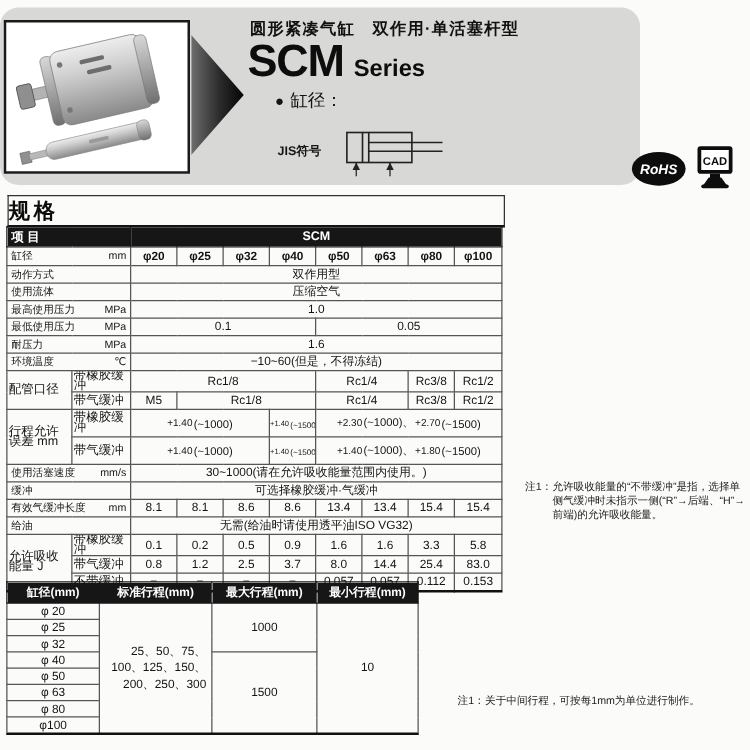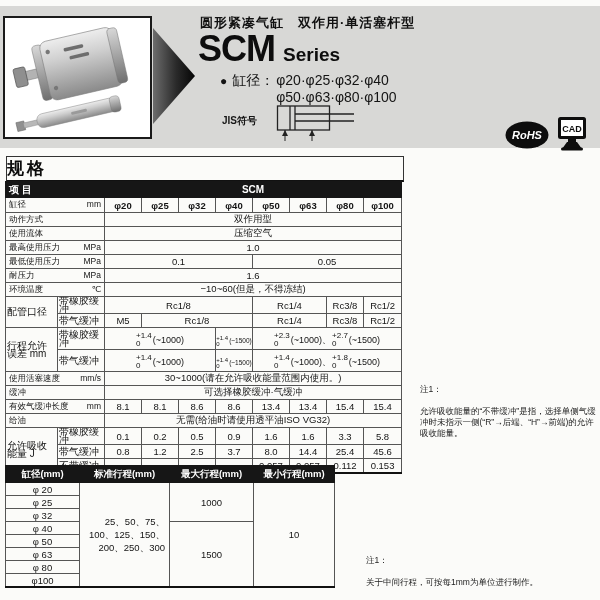--- a/index.html
+++ b/index.html
@@ -1,20 +1,20 @@
 <!DOCTYPE html>
 <html><head>
 <meta charset="utf-8">
 <style>
   html,body{margin:0;padding:0;}
   body{font-family:"Liberation Sans","DejaVu Sans",sans-serif;background:#e9e9e7;}
   .page{position:relative;width:600px;height:600px;background:#fbfbf9;overflow:hidden;}
 
   
-  .banner{position:absolute;left:0;top:6px;width:600px;height:142px;background:#d8d8d6;}
+  .banner{position:absolute;left:0;top:6px;width:512px;height:142px;background:#d8d8d6;border-radius:15px;}
   .photo-box{position:absolute;left:3px;top:10px;width:145px;height:119px;background:#fff;border:2px solid #1a1a1a;}
   .arrow{position:absolute;left:153px;top:22px;}
   .subtitle{position:absolute;left:200px;top:8px;font-size:13px;font-weight:bold;color:#111;letter-spacing:1px;}
   .series-row{position:absolute;left:198px;top:22px;display:flex;align-items:baseline;color:#0d0d0d;}
   .series-name{font-size:36px;font-weight:bold;letter-spacing:-1px;}
   .series-suffix{font-size:19px;font-weight:bold;margin-left:8px;}
   .bore-block{position:absolute;left:220px;top:66px;display:flex;font-size:14px;color:#141414;line-height:17px;}
   .bore-bullet{font-size:12px;margin-right:5px;margin-top:1px;}
   .bore-label{margin-right:2px;}
   .jis-label{position:absolute;left:222px;top:108px;font-size:10px;font-weight:bold;color:#161616;}
@@ -35,36 +35,36 @@
   .spec{position:absolute;left:5px;top:181px;width:396px;border:1px solid #333;border-bottom:2px solid #111;}
   .spec td{border:1px solid #555;text-align:center;vertical-align:middle;padding:0;height:13px;font-size:9.5px;}
   .spec td.lab{text-align:left;padding:0 3px;font-size:8.5px;}
   .spec td.lab .unit{float:right;}
   .spec td.grp,.spec td.sub{font-size:10px;text-align:left;padding:0 1px;white-space:normal;line-height:8px;}
   .spec tr.head td{background:#161616;color:#fff;font-weight:bold;font-size:10px;border-color:#161616;height:15px;}
   .spec tr.boldrow td.val{font-weight:bold;height:14px;}
   .spec tr.trow td{height:21px;}
   .spec td.val{letter-spacing:0;}
   .tolwrap{display:inline-flex;align-items:center;justify-content:center;gap:1px;}
-  .tg{display:inline-flex;flex-direction:column;font-size:8px;line-height:8px;text-align:left;}
+  .tg{display:inline-flex;font-size:8px;line-height:8px;text-align:left;}
   .tr2{font-size:9px;}
   .spec td.tiny .tg{font-size:6px;line-height:6px;}
   .spec td.tiny .tr2{font-size:6.5px;}
 
   
   .stroke{position:absolute;left:5px;top:465px;width:329px;border:1px solid #333;border-bottom:2px solid #111;}
   .stroke td,.stroke th{border:1px solid #555;padding:0;height:12px;font-size:9.5px;text-align:center;vertical-align:middle;}
   .stroke th{background:#161616;color:#fff;border-color:#161616;font-size:9.5px;height:16px;font-weight:bold;}
   .stroke td.std{text-align:right;padding:0 4px;white-space:normal;line-height:13px;font-size:9.5px;}
 
   
   .notes{position:absolute;font-size:8.5px;color:#1c1c1c;line-height:11px;}
   .notes.spec-notes{left:420px;top:384px;width:179px;}
   .notes.stroke-note{left:366px;top:555px;width:222px;}
-  .note{display:flex;margin-bottom:2px;flex-direction:column;}
+  .note{display:flex;margin-bottom:2px;}
   .nlab{flex:0 0 22px;}
   .ntext{flex:1;white-space:normal;}
 </style>
 </head>
 <body>
 
 <div class="page">
 
   <div class="banner">
 
@@ -116,24 +116,20 @@
     <div class="subtitle">圆形紧凑气缸　双作用·单活塞杆型</div>
 
     <div class="series-row">
       <span class="series-name">SCM</span>
       <span class="series-suffix">Series</span>
     </div>
 
     <div class="bore-block">
       <span class="bore-bullet">●</span>
       <span class="bore-label">缸径：</span>
-      <span class="bore-lines">
-        <span>φ20·φ25·φ32·φ40</span><br>
-        <span>φ50·φ63·φ80·φ100</span>
-      </span>
     </div>
 
     <div class="jis-label">JIS符号</div>
 
     <svg class="jis-symbol" width="80" height="42" viewBox="0 0 80 42">
       <g stroke="#222" fill="none" stroke-width="1.3">
         <rect x="1.5" y="4" width="52" height="24"></rect>
         <line x1="14" y1="4" x2="14" y2="28"></line>
         <line x1="19" y1="4" x2="19" y2="28"></line>
         <line x1="19" y1="12" x2="78" y2="12"></line>
@@ -328,21 +324,21 @@
         </tr>
         <tr>
           <td class="sub">带气缓冲</td>
           <td class="val">0.8</td>
           <td class="val">1.2</td>
           <td class="val">2.5</td>
           <td class="val">3.7</td>
           <td class="val">8.0</td>
           <td class="val">14.4</td>
           <td class="val">25.4</td>
-          <td class="val">45.6</td>
+          <td class="val">83.0</td>
         </tr>
         <tr>
           <td class="sub">不带缓冲</td>
           <td class="val">−</td>
           <td class="val">−</td>
           <td class="val">−</td>
           <td class="val">−</td>
           <td class="val">0.057</td>
           <td class="val">0.057</td>
           <td class="val">0.112</td>

